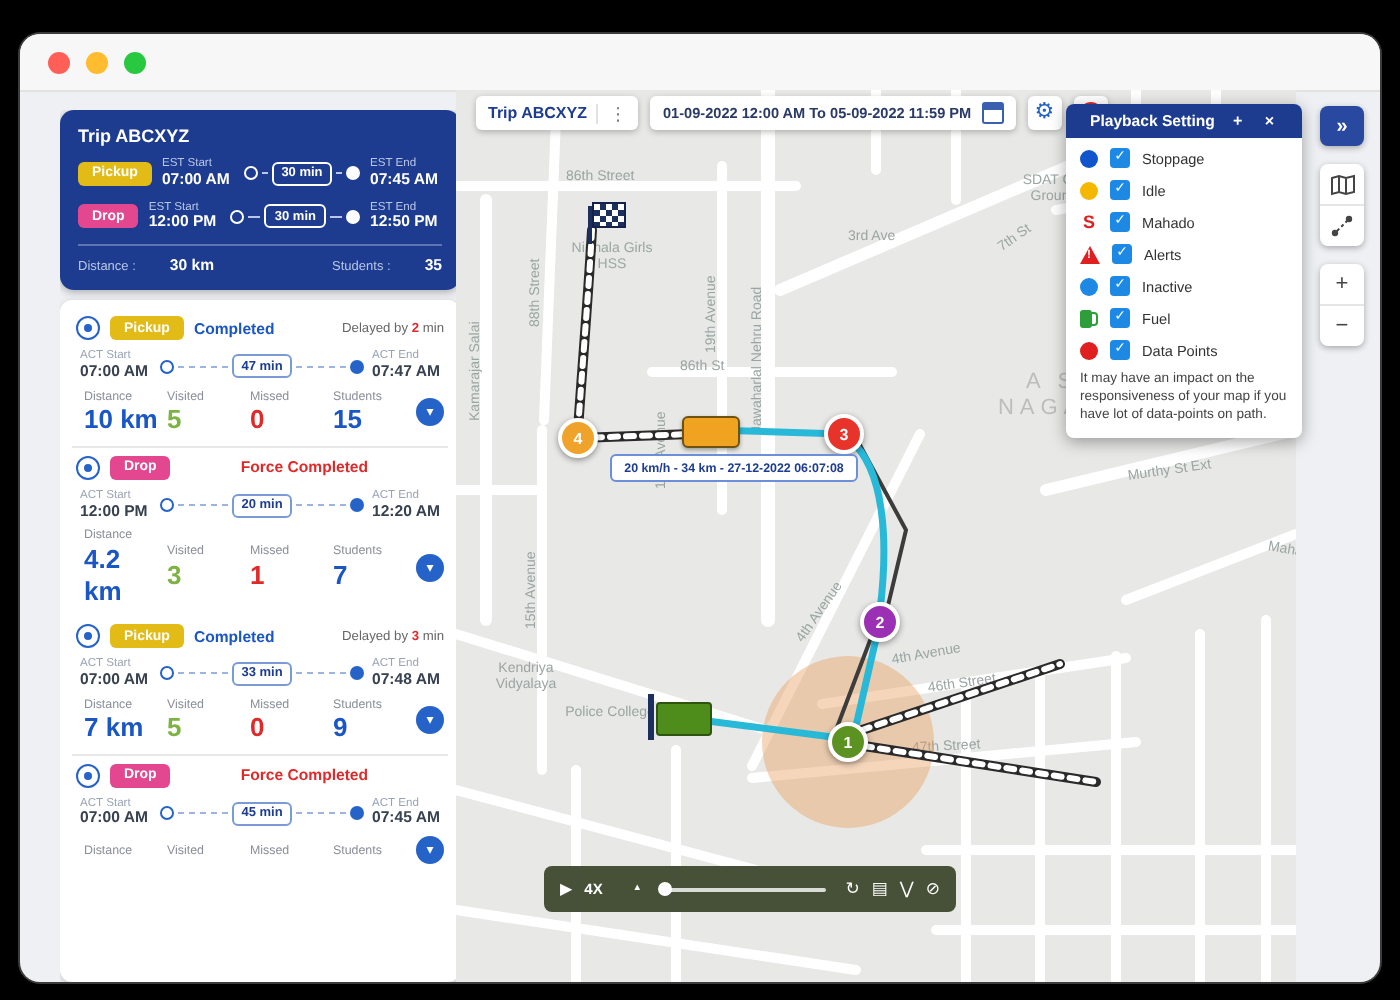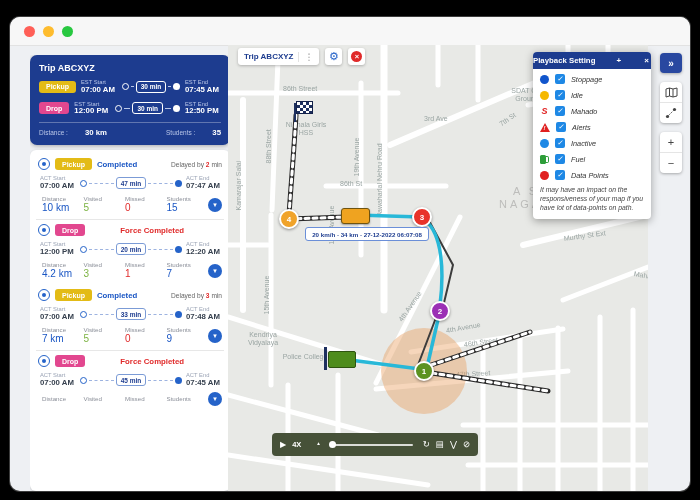--- a/index.html
+++ b/index.html
@@ -45,21 +45,21 @@
   .act-row{display:flex;align-items:center;gap:4px;margin:5px 0 4px;padding-left:2px;}
   .act-row .lab{color:#9aa3b5;}
   .act-row .val{color:#37414f;}
   .bconn .c-open{border-color:#2563c9;}
   .bconn .c-fill{background:#2563c9;}
   .bconn .c-dash{border-color:#9db3e0;}
   .bconn .pill{border-color:#7b9bd6;color:#1d3c8f;background:#fff;}
   .stats-row{display:flex;align-items:center;padding-left:4px;gap:2px;}
   .stat{display:flex;flex-direction:column;line-height:1.2;width:40px;}
   .stat .sl{font-size:6.2px;color:#8b8f99;}
-  .stat .sv{font-size:10px;font-weight:normal;}
+  .stat .sv{font-size:13px;font-weight:bold;}
   .sv.blue{color:#1a56c4}.sv.green{color:#7cb342}.sv.red{color:#e02a2a}
   .chev{margin-left:auto;width:14px;height:14px;border-radius:50%;background:#2563c9;color:#fff;font-size:7px;display:flex;align-items:center;justify-content:center;flex:none;cursor:pointer;}
 
   
   .topbar{position:absolute;left:228px;top:3px;display:flex;gap:6px;align-items:center;z-index:35;}
   .tb-box{background:#fff;border-radius:3px;box-shadow:0 1px 3px rgba(0,0,0,.25);height:17px;display:flex;align-items:center;padding:0 6px;gap:5px;}
   .tb-trip{font-size:8px;font-weight:bold;color:#1d3c8f;}
   .kebab{color:#777;font-size:9px;border-left:1px solid #e2e2e2;padding-left:5px;cursor:pointer;}
   .tb-date{font-size:7.3px;font-weight:bold;color:#2a3a66;}
   .cal{width:9px;height:9px;border:1.2px solid #3a5fb0;border-radius:1.5px;position:relative;flex:none;}
@@ -93,23 +93,23 @@
   .playbar{position:absolute;left:44px;top:388px;width:206px;height:23px;background:rgba(64,74,49,.96);border-radius:4px;display:flex;align-items:center;padding:0 8px;gap:6px;z-index:15;box-sizing:border-box;}
   .pb-play{color:#fff;font-size:8px;cursor:pointer;}
   .pb-speed{color:#fff;font-size:7.5px;font-weight:bold;cursor:pointer;display:flex;align-items:flex-start;gap:16px;}
   .pb-speed .carat{font-size:5px;}
   .pb-track{position:relative;flex:1;height:2px;background:rgba(255,255,255,.8);border-radius:2px;margin:0 4px;cursor:pointer;}
   .pb-handle{position:absolute;left:-1px;top:-2.5px;width:7px;height:7px;border-radius:50%;background:#fff;}
   .pb-ic{color:#fff;font-size:8.5px;cursor:pointer;line-height:1;}
 
   
   .panel{position:absolute;left:523px;top:7px;width:118px;background:#fff;border-radius:4px;box-shadow:0 2px 8px rgba(0,0,0,.35);z-index:40;overflow:hidden;}
-  .panel-head{background:#1d3c8f;color:#fff;font-size:7.8px;font-weight:bold;padding:4px 0;display:flex;align-items:center;}
+  .panel-head{background:#1d3c8f;color:#fff;font-size:7.8px;font-weight:bold;padding:4px 12px;display:flex;align-items:center;}
   .panel-head .ph-ic{margin-left:auto;cursor:pointer;font-size:8px;padding:0 2px;}
-  .panel-body{padding:5px 7px 7px;font-style:italic;}
+  .panel-body{padding:5px 7px 7px;}
   .p-row{display:flex;align-items:center;gap:6px;margin-bottom:6px;}
   .dot{width:9px;height:9px;border-radius:50%;flex:none;}
   .cb{width:10px;height:10px;background:#1e88e5;border-radius:2px;color:#fff;font-size:7px;line-height:10px;text-align:center;flex:none;cursor:pointer;}
   .cb:after{content:"✓";}
   .p-lab{font-size:7.3px;color:#333;}
   .squig{color:#e02020;font-weight:bold;font-size:9px;width:9px;text-align:center;flex:none;line-height:1;}
   .alert-ic{width:0;height:0;border-left:5px solid transparent;border-right:5px solid transparent;border-bottom:9px solid #e02020;position:relative;flex:none;}
   .alert-ic:after{content:"!";position:absolute;left:-1.5px;top:2px;color:#fff;font-size:6px;font-weight:bold;}
   .fuel-ic{width:6px;height:9px;background:#2e9e3a;border-radius:1.5px;position:relative;flex:none;margin-right:3px;}
   .fuel-ic:after{content:"";position:absolute;right:-3px;top:1px;width:2px;height:5px;border:1px solid #2e9e3a;border-left:none;border-radius:0 2px 2px 0;}
@@ -481,20 +481,24 @@
           <span class="pb-ic">⋁</span>
           <span class="pb-ic">⊘</span>
         </div>
       </div>
 
       <div class="topbar">
         <div class="tb-box">
           <span class="tb-trip">Trip ABCXYZ</span>
           <span class="kebab">⋮</span>
         </div>
+        <div class="tb-box">
+          <span class="tb-date">01-09-2022 12:00 AM To 05-09-2022 11:59 PM</span>
+          <span class="cal"></span>
+        </div>
         <div class="tb-btn">
             <span class="gear">⚙</span>
           </div>
         <div class="tb-btn">
             <span class="closec">×</span>
           </div>
       </div>
 
       <div class="panel">
         <div class="panel-head">

